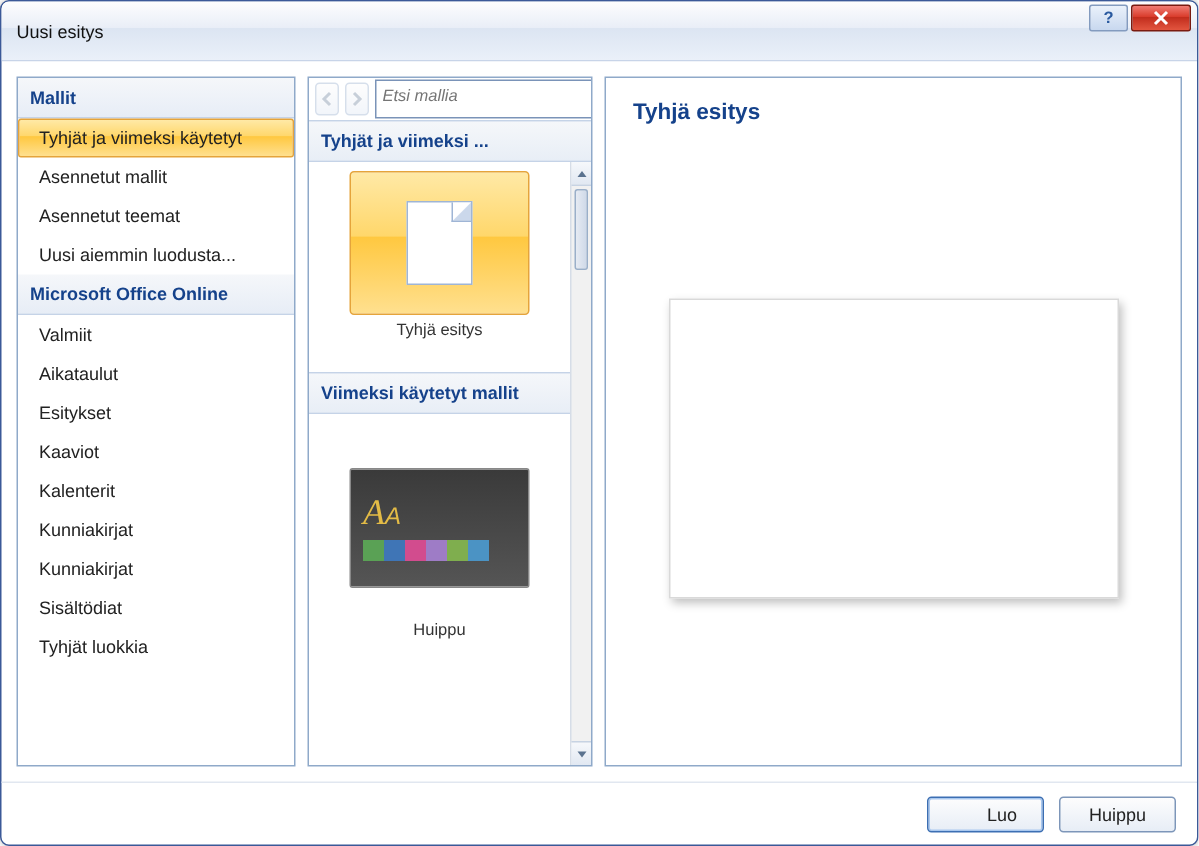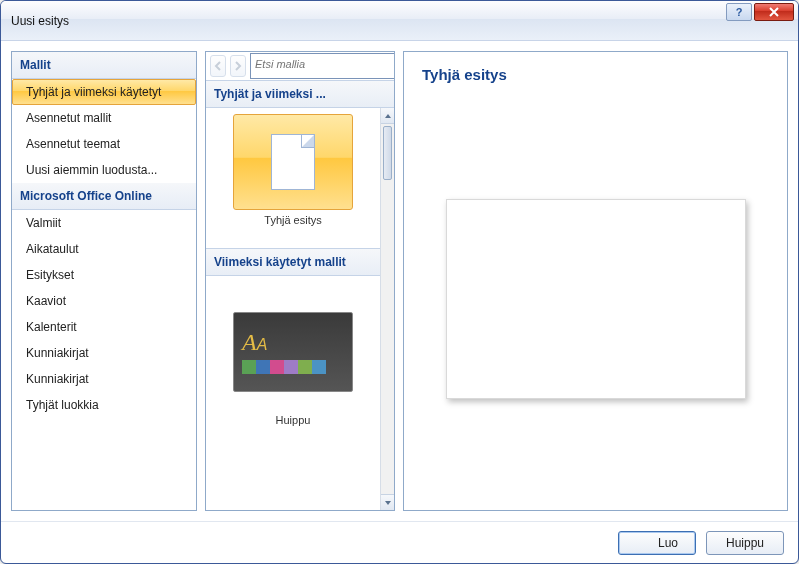--- a/index.html
+++ b/index.html
@@ -90,20 +90,21 @@
 
       <div class="sidebar-heading">Microsoft Office Online</div>
 
       <div class="sidebar-item"><span>Valmiit</span></div>
       <div class="sidebar-item"><span>Aikataulut</span></div>
       <div class="sidebar-item"><span>Esitykset</span></div>
       <div class="sidebar-item"><span>Kaaviot</span></div>
       <div class="sidebar-item"><span>Kalenterit</span></div>
       <div class="sidebar-item"><span>Kunniakirjat</span></div>
       <div class="sidebar-item"><span>Kunniakirjat</span></div>
+      <div class="sidebar-item"><span>Sisältödiat</span></div>
       <div class="sidebar-item"><span>Tyhjät luokkia</span></div>
     </div>
 
     <div class="middle">
       <div class="middle-toolbar">
         <div class="nav-btn disabled">
           <svg class="arrow dis" viewBox="0 0 14 14">
               <path d="M9 3 L5 7 L9 11"></path>
             </svg>
         </div>

